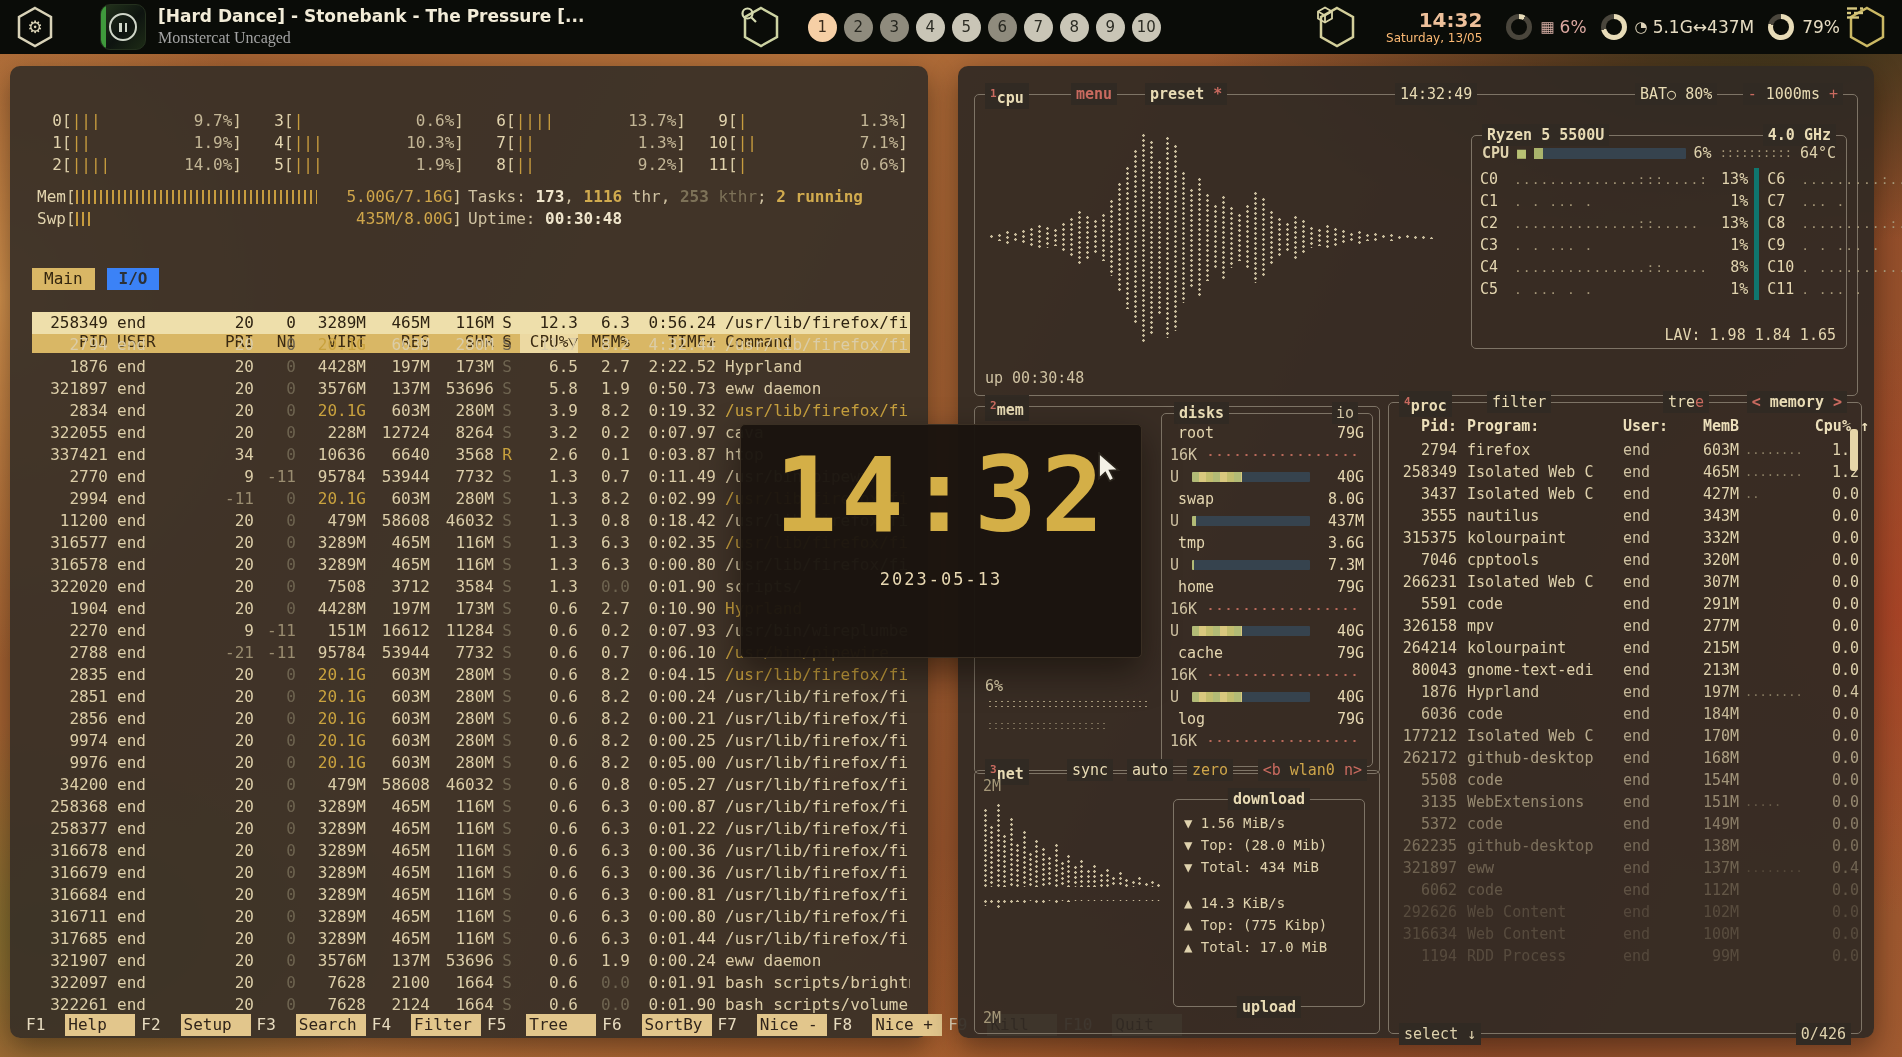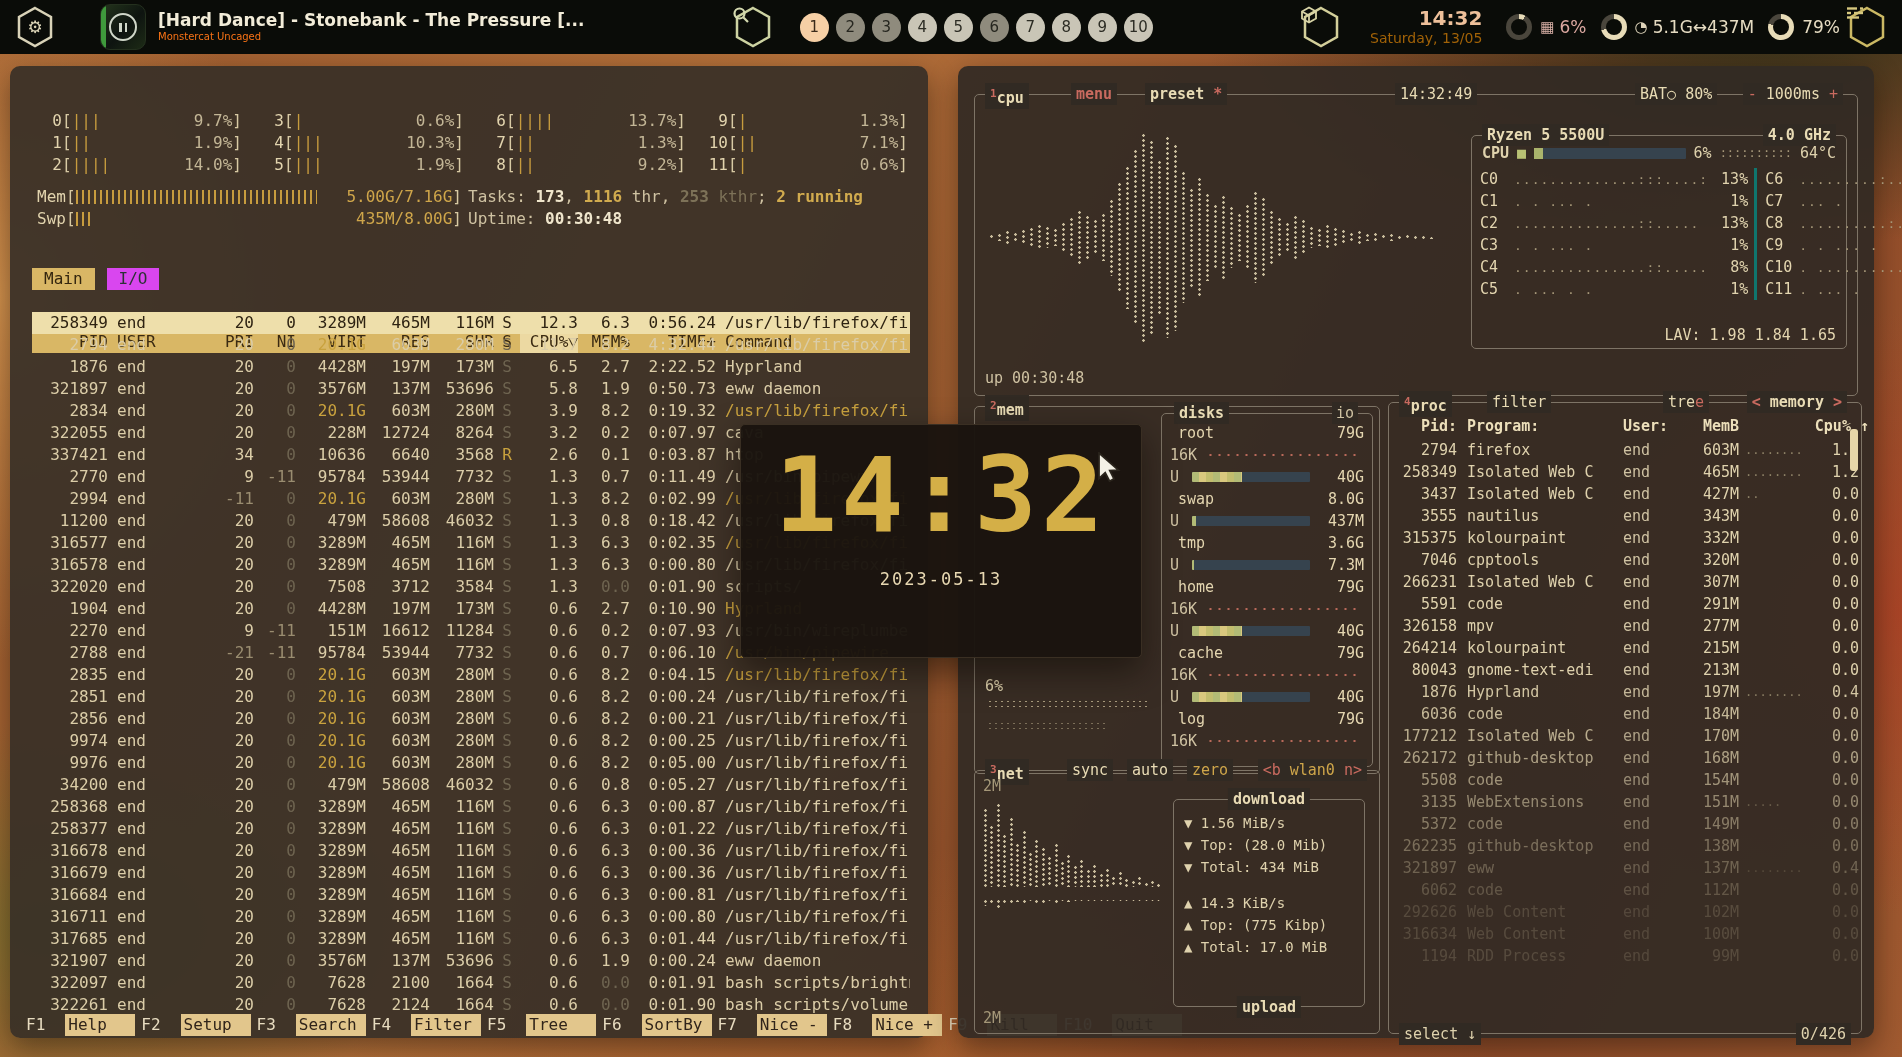--- a/index.html
+++ b/index.html
@@ -21,29 +21,29 @@
   .hexbtn svg{position:absolute;inset:0;}
   .hexglyph{position:relative;font-size:17px;color:#ddd6b8;line-height:1;}
   .album{width:44px;height:44px;border-radius:10px;margin-left:44px;position:relative;flex:0 0 auto;
     background:linear-gradient(135deg,#24351c,#0e1410 55%,#1d2b16);overflow:hidden;border:1px solid #24301e;}
   .album .bar{position:absolute;left:0;width:5px;top:0;bottom:0;background:#3f9a3c;}
   .pausecirc{position:absolute;left:50%;top:50%;transform:translate(-50%,-50%);width:24px;height:24px;border:2.5px solid #cfd6c8;
     border-radius:50%;display:flex;align-items:center;justify-content:center;gap:3px;}
   .pausecirc i{display:block;width:2.5px;height:9px;background:#cfd6c8;}
   .songinfo{margin-left:12px;line-height:1.25;min-width:0;}
   .songtitle{font-size:17px;font-weight:bold;color:#f2ecd8;white-space:nowrap;}
-  .songartist{font-size:10px;color:#f97316;}
+  .songartist{font-size:16px;color:#a3a3a3;font-family:Liberation Serif, serif;}
   .workspaces{display:flex;gap:7px;margin-left:26px;}
   .ws{width:29px;height:29px;border-radius:50%;display:flex;align-items:center;justify-content:center;
     font-size:15px;color:#2c2c24;background:#c9c5b6;}
   .ws.active{background:#f6cfa5;color:#3a2a1a;}
   .ws.dim{background:#8f8b7d;color:#26261f;}
   .clockblock{text-align:right;margin:0 16px 0 28px;line-height:1.15;}
   .tbtime{font-size:20px;font-weight:bold;color:#eec09a;}
-  .tbdate{font-size:14px;color:#a16207;}
+  .tbdate{font-size:12px;color:#fdba74;}
   .ring{width:26px;height:26px;border-radius:50%;position:relative;flex:0 0 auto;margin:0 8px;}
   .ring i{position:absolute;inset:5px;border-radius:50%;background:#0a0c08;}
   .tbstat{font-size:17px;margin-right:6px;white-space:nowrap;}
   .stat-cpu{color:#dba8a0;}
   .stat-mem{color:#e6dcc2;}
   .stat-bat{color:#e6dcc2;}
   .staticon{font-size:15px;margin-right:5px;color:#d8b0a6;}
   .staticon.mem{color:#ded4ba;}
   .spacer{flex:1 1 auto;}
   
@@ -64,21 +64,21 @@
     background:repeating-linear-gradient(90deg,#c79c3e 0 2px,transparent 2px 6px);}
   .wm-text{position:absolute;right:0;top:0;color:#cfa64a;}
   .taskblock{position:absolute;left:458px;top:120px;white-space:nowrap;color:#cfc2a2;}
   .b{font-weight:bold;color:#f0e6cc;}
   .goldb{font-weight:bold;color:#d1ab4e;}
   .dark{color:#7d7258;}
   .darkb{font-weight:bold;color:#7d7258;}
   .tabs{position:absolute;left:22px;top:202px;display:flex;gap:12px;}
   .tab{padding:0 12px;}
   .tab.main{background:#d9b765;color:#33260f;}
-  .tab.io{background:#d946ef;color:#2c3136;}
+  .tab.io{background:#3b82f6;color:#2c3136;font-weight:bold;}
   .hgrid{display:grid;grid-template-columns:76px 100px 46px 42px 70px 64px 64px 26px 58px 52px 86px 1fr;}
   .hheader{position:absolute;left:22px;top:224px;right:18px;background:#d9b765;color:#3a2a12;margin-top:41px;}
   .hheader span{white-space:pre;}
   .hh-cpu{background:#ecd9a2;}
   .hrows{position:absolute;left:22px;top:246px;right:18px;}
   .hrow{height:22px;white-space:pre;}
   .hrow.sel{background:#eedfab;}
   .hrow.sel span{color:#2e2312 !important;}
   .c-pid,.c-pri,.c-ni,.c-virt,.c-res,.c-shr,.c-cpu,.c-mem,.c-time{text-align:right;}
   .c-pid{padding-right:0;}
@@ -105,21 +105,21 @@
   
   .cpugraph{position:absolute;left:14px;top:26px;width:452px;height:232px;display:flex;align-items:center;gap:2px;overflow:hidden;}
   .gcol{width:6px;background-image:radial-gradient(rgba(228,214,178,.85) 1.1px,transparent 1.5px);background-size:5px 5px;}
   .uptext{position:absolute;left:10px;bottom:6px;color:#cfc2a2;}
   .ryzen{position:absolute;left:496px;top:40px;width:374px;height:212px;border:1.5px solid #7e7466;border-radius:5px;}
   .cpurow{display:flex;align-items:center;padding:6px 10px 0 10px;gap:8px;}
   .cpubar{flex:1;height:11px;background:#36434e;position:relative;border-radius:1px;}
   .cpubar i{position:absolute;left:0;top:0;bottom:0;width:9px;background:#aab46c;}
   .legend{color:#b9c274;}
   .coregrid{display:grid;grid-template-columns:1fr 1fr;padding:4px 8px 0 8px;}
-  .corecol-l{border-right:3px solid #0f766e;padding-right:6px;}
+  .corecol-l{border-right:5px solid #0f766e;padding-right:6px;}
   .corecol-r{padding-left:8px;}
   .core{display:flex;height:22px;align-items:baseline;}
   .core .cn{width:34px;color:#e4d6b0;}
   .core .cd{flex:1;overflow:hidden;white-space:nowrap;color:#a59778;font-size:13px;letter-spacing:1px;}
   .core .cp{width:40px;text-align:right;color:#dfd2ad;}
   .lav{position:absolute;right:10px;bottom:2px;color:#e4d6b0;}
   
   .mempct{position:absolute;left:10px;top:268px;color:#dfd2ad;}
   .memstrip{position:absolute;height:9px;background-image:radial-gradient(rgba(215,200,160,.7) 1px,transparent 1.3px);background-size:6px 5px;}
   .disks{position:absolute;left:186px;top:6px;width:210px;height:352px;border:1.5px solid #7e7466;border-radius:5px;}

